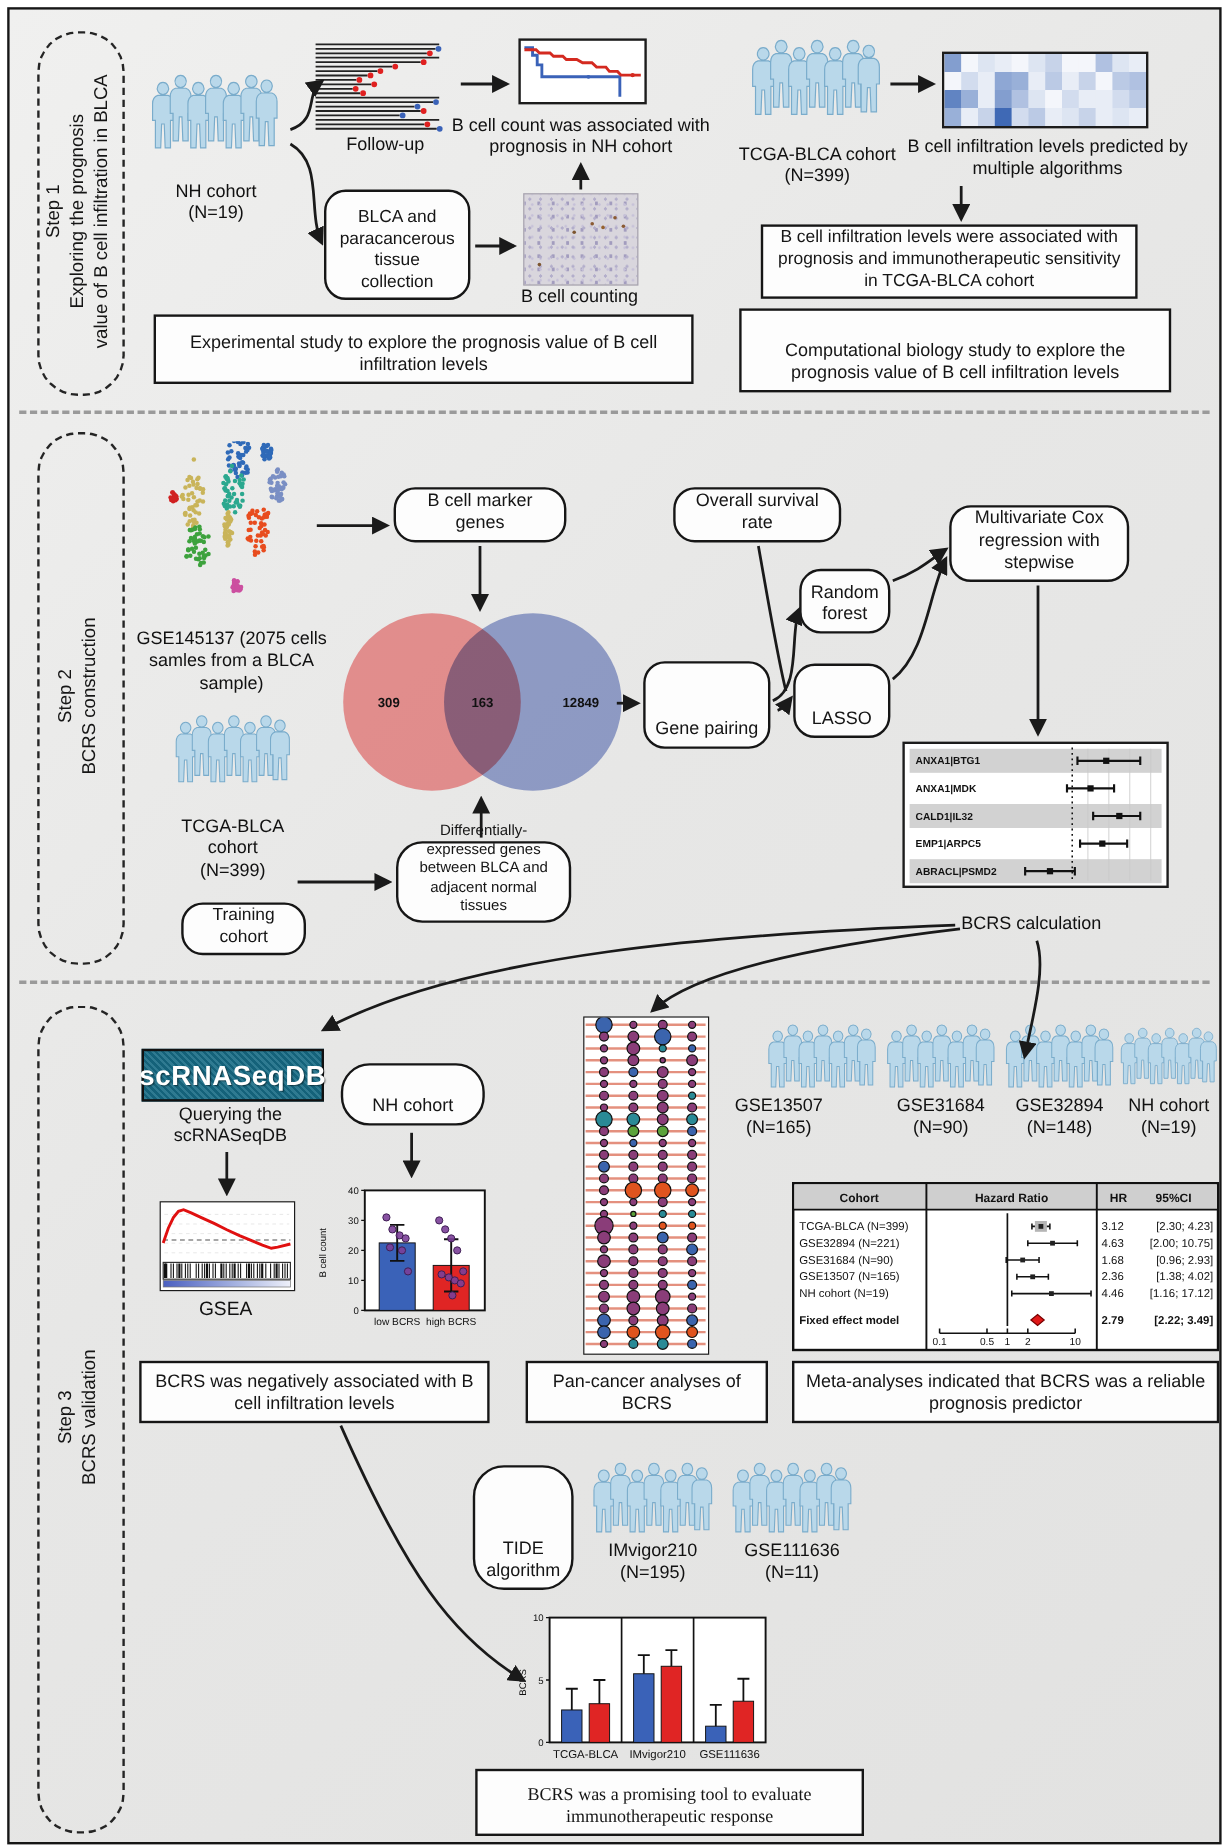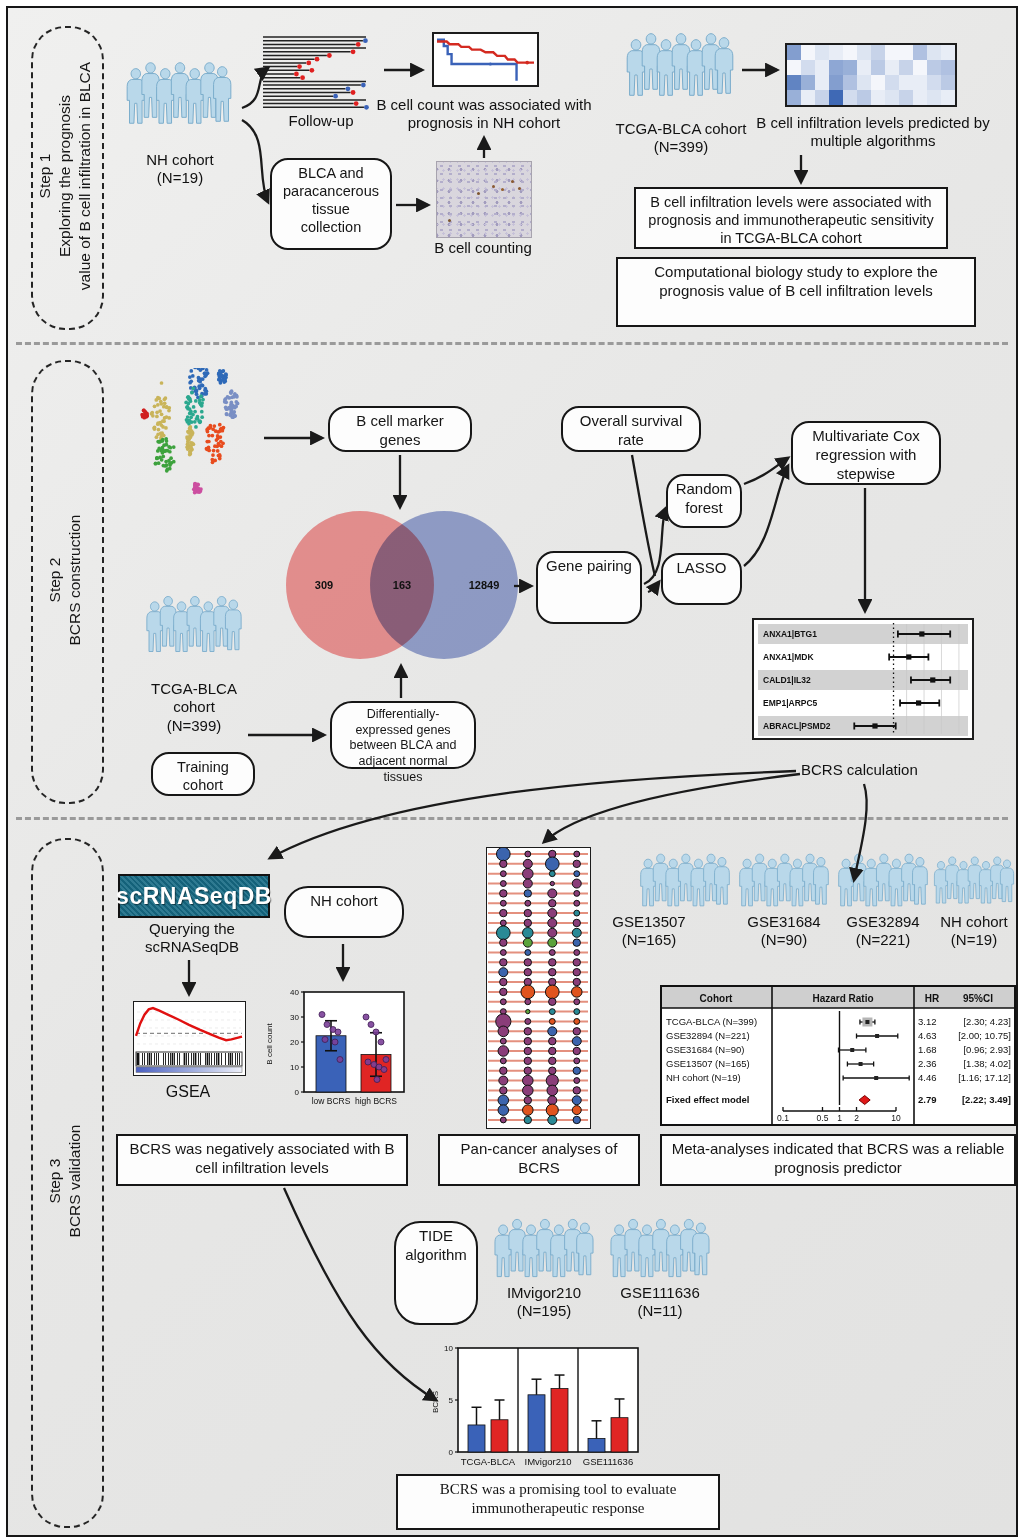--- a/index.html
+++ b/index.html
@@ -1,20 +1,20 @@
 <!DOCTYPE html>
 <html><head>
 <meta charset="utf-8">
 <style>
   html,body{margin:0;padding:0;background:#fff;font-family:"Liberation Sans","DejaVu Sans",sans-serif;color:#151515;}
   #canvas{position:relative;width:1008px;height:1527px;margin:6px;border:2px solid #161616;
           background:linear-gradient(135deg,#f0f0ef 0%,#e7e7e6 45%,#e2e2e1 100%);overflow:hidden;
           box-sizing:content-box;}
   .abs{position:absolute;}
-  .box{position:absolute;background:#fdfdfd;border:2px solid #161616;display:flex;align-items:flex-start;justify-content:center;
+  .box{position:absolute;background:#fdfdfd;border:2px solid #161616;display:flex;align-items:flex-end;justify-content:center;
        text-align:center;font-size:15px;line-height:1.25;padding:4px 8px;box-sizing:border-box;}
   .rbox{border-radius:18px;}
   .cap{position:absolute;text-align:center;font-size:15px;line-height:1.22;color:#111;}
   .cap span{display:block;}
   .stepbox{position:absolute;border:2.5px dashed #242424;border-radius:34px;background:transparent;}
   .vlabel{position:absolute;display:flex;flex-direction:column;justify-content:center;align-items:center;
           transform:rotate(-90deg);font-size:15.5px;line-height:1.3;text-align:center;white-space:nowrap;}
   .sep{position:absolute;left:8px;right:8px;border-top:3px dashed #9a9a9a;height:0;}
   .crowd{position:absolute;}
   .chartbox{position:absolute;background:#fff;border:2px solid #1c1c1c;box-sizing:border-box;}
@@ -193,20 +193,23 @@
       </svg>
   </div>
   <div class="cap" style="left:745px;top:106px;width:240px;">
     <span>B cell infiltration levels predicted by multiple algorithms</span>
   </div>
 
   <div class="box" style="left:626px;top:179px;width:314px;height:62px;font-size:14.5px;">
     <span>B cell infiltration levels were associated with prognosis and immunotherapeutic sensitivity in TCGA-BLCA cohort</span>
   </div>
 
+  <div class="box" style="left:120px;top:254px;width:450px;height:58px;">
+    <span>Experimental study to explore the prognosis value of B cell infiltration levels</span>
+  </div>
   <div class="box" style="left:608px;top:249px;width:360px;height:70px;">
     <span>Computational biology study to explore the prognosis value of B cell infiltration levels</span>
   </div>
 
   <div class="stepbox" style="left:23px;top:352px;width:69px;height:440px;"></div>
   <div class="vlabel" style="left:-163px;top:537px;width:440px;height:70px;">
     <span>Step 2</span>
     <span>BCRS construction</span>
   </div>
 
@@ -594,31 +597,34 @@
       <circle cx="54.35391357674424" cy="113.98002284911541" r="1.8" fill="#cc4fa0"></circle>
       <circle cx="53.133827424092324" cy="111.5954464881393" r="1.8" fill="#cc4fa0"></circle>
       <circle cx="53.11607402055635" cy="113.58668013372565" r="1.8" fill="#cc4fa0"></circle>
       <circle cx="57.55141253689081" cy="119.37709309250087" r="1.8" fill="#cc4fa0"></circle>
       <circle cx="51.93495055567954" cy="117.03852954705835" r="1.8" fill="#cc4fa0"></circle>
       <circle cx="55.70268621121111" cy="117.61587285846915" r="1.8" fill="#cc4fa0"></circle>
       <circle cx="56.150522935753365" cy="115.9519925401206" r="1.8" fill="#cc4fa0"></circle>
       <circle cx="56.02723790504634" cy="112.56774266909333" r="1.8" fill="#cc4fa0"></circle>
       <circle cx="58.78477345576532" cy="116.75512234419222" r="1.8" fill="#cc4fa0"></circle>
     </svg>
+  <div class="cap" style="left:95px;top:516px;width:180px;">
+    <span>GSE145137 (2075 cells samles from a BLCA sample)</span>
+  </div>
 
   <div class="box rbox" style="left:320px;top:398px;width:144px;height:46px;">
     <span>B cell marker genes</span>
   </div>
   <div class="box rbox" style="left:553px;top:398px;width:140px;height:46px;">
     <span>Overall survival rate</span>
   </div>
   <div class="box rbox" style="left:658px;top:466px;width:76px;height:54px;">
     <span>Random forest</span>
   </div>
-  <div class="box rbox" style="left:653px;top:545px;width:81px;height:52px;">
+  <div class="box rbox" style="left:653px;top:545px;width:81px;height:62px;">
     <span>LASSO</span>
   </div>
   <div class="box rbox" style="left:528px;top:543px;width:106px;height:73px;">
     <span>Gene pairing</span>
   </div>
   <div class="box rbox" style="left:783px;top:413px;width:150px;height:64px;">
     <span>Multivariate Cox regression with stepwise</span>
   </div>
 
   <svg id="venn-svg" class="abs" style="left:276px;top:497px;" width="236" height="160">
@@ -978,21 +984,21 @@
   <div class="cap" style="left:592px;top:905px;width:98px;">
     <span>GSE13507</span>
       <span>(N=165)</span>
   </div>
   <div class="cap" style="left:727px;top:905px;width:98px;">
     <span>GSE31684</span>
       <span>(N=90)</span>
   </div>
   <div class="cap" style="left:826px;top:905px;width:98px;">
     <span>GSE32894</span>
-      <span>(N=221)</span>
+      <span>(N=148)</span>
   </div>
   <div class="cap" style="left:918px;top:905px;width:96px;">
     <span>NH cohort</span>
       <span>(N=19)</span>
   </div>
 
   <svg id="meta-svg" class="abs" style="left:652px;top:977px;" width="356" height="143">
       <rect x="1" y="1" width="354" height="139" fill="#fff" stroke="#111" stroke-width="2"></rect>
       <rect x="2" y="2" width="352" height="21" fill="#cfcfcf"></rect>
       <line x1="1" y1="23" x2="355" y2="23" stroke="#111" stroke-width="1.6"></line>

